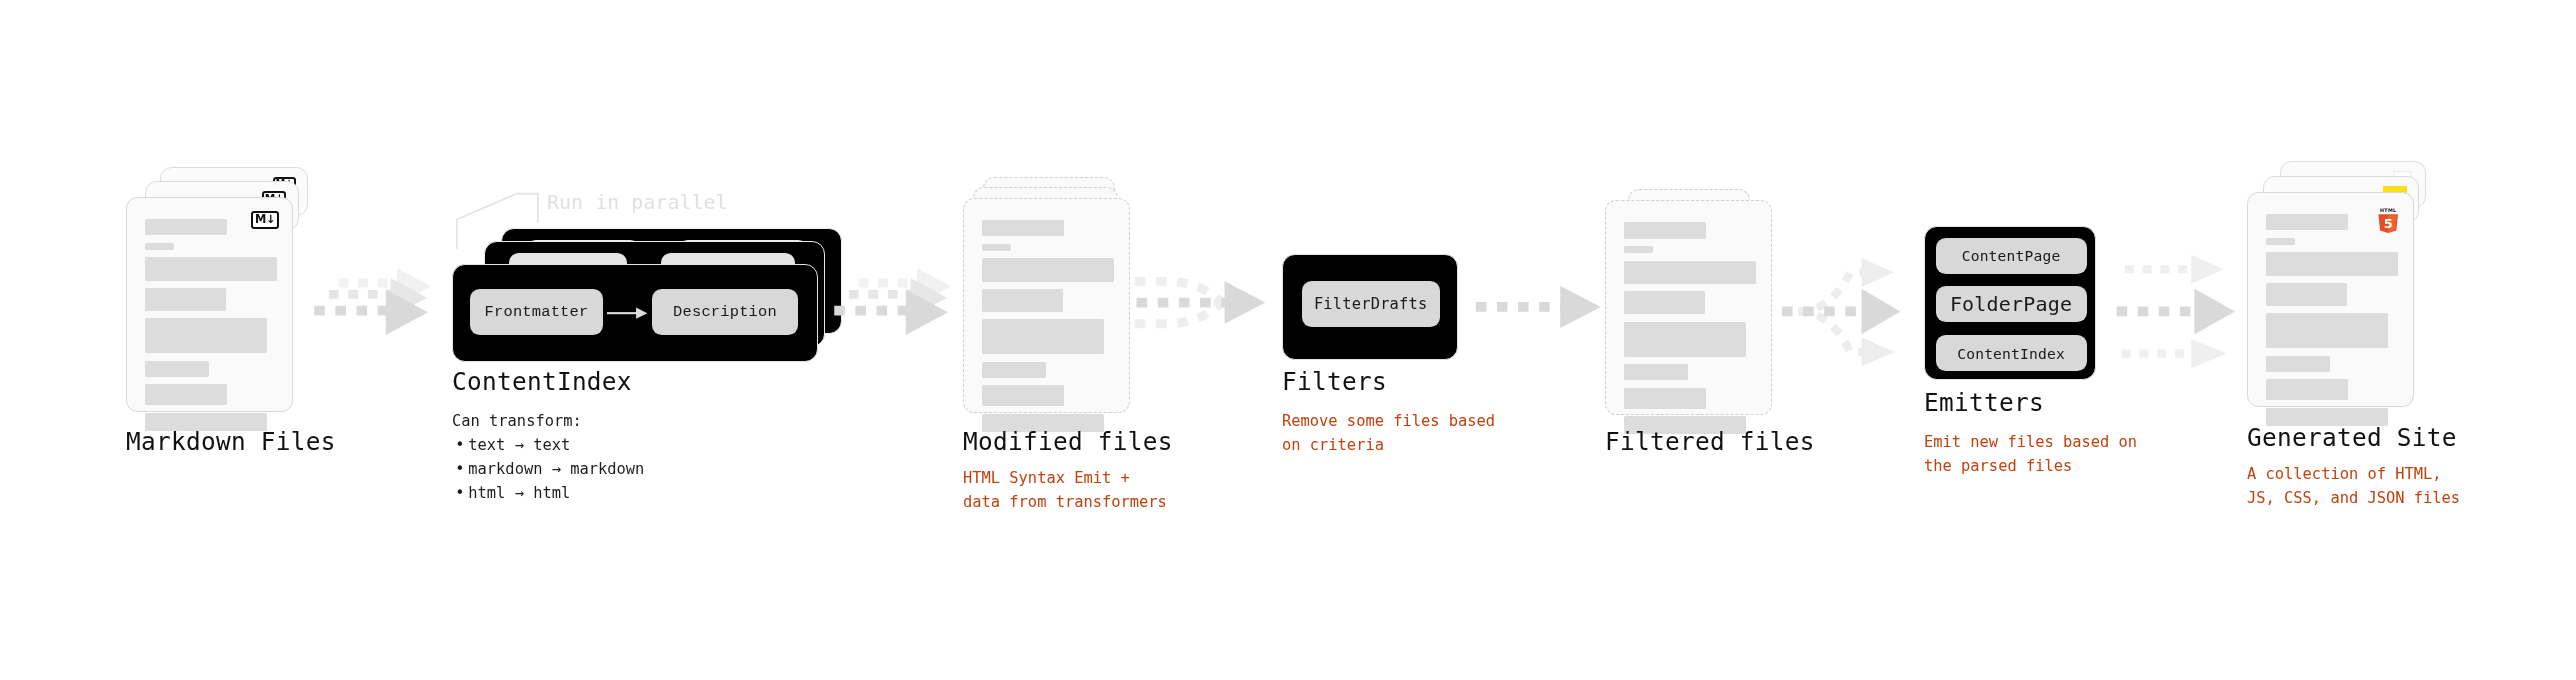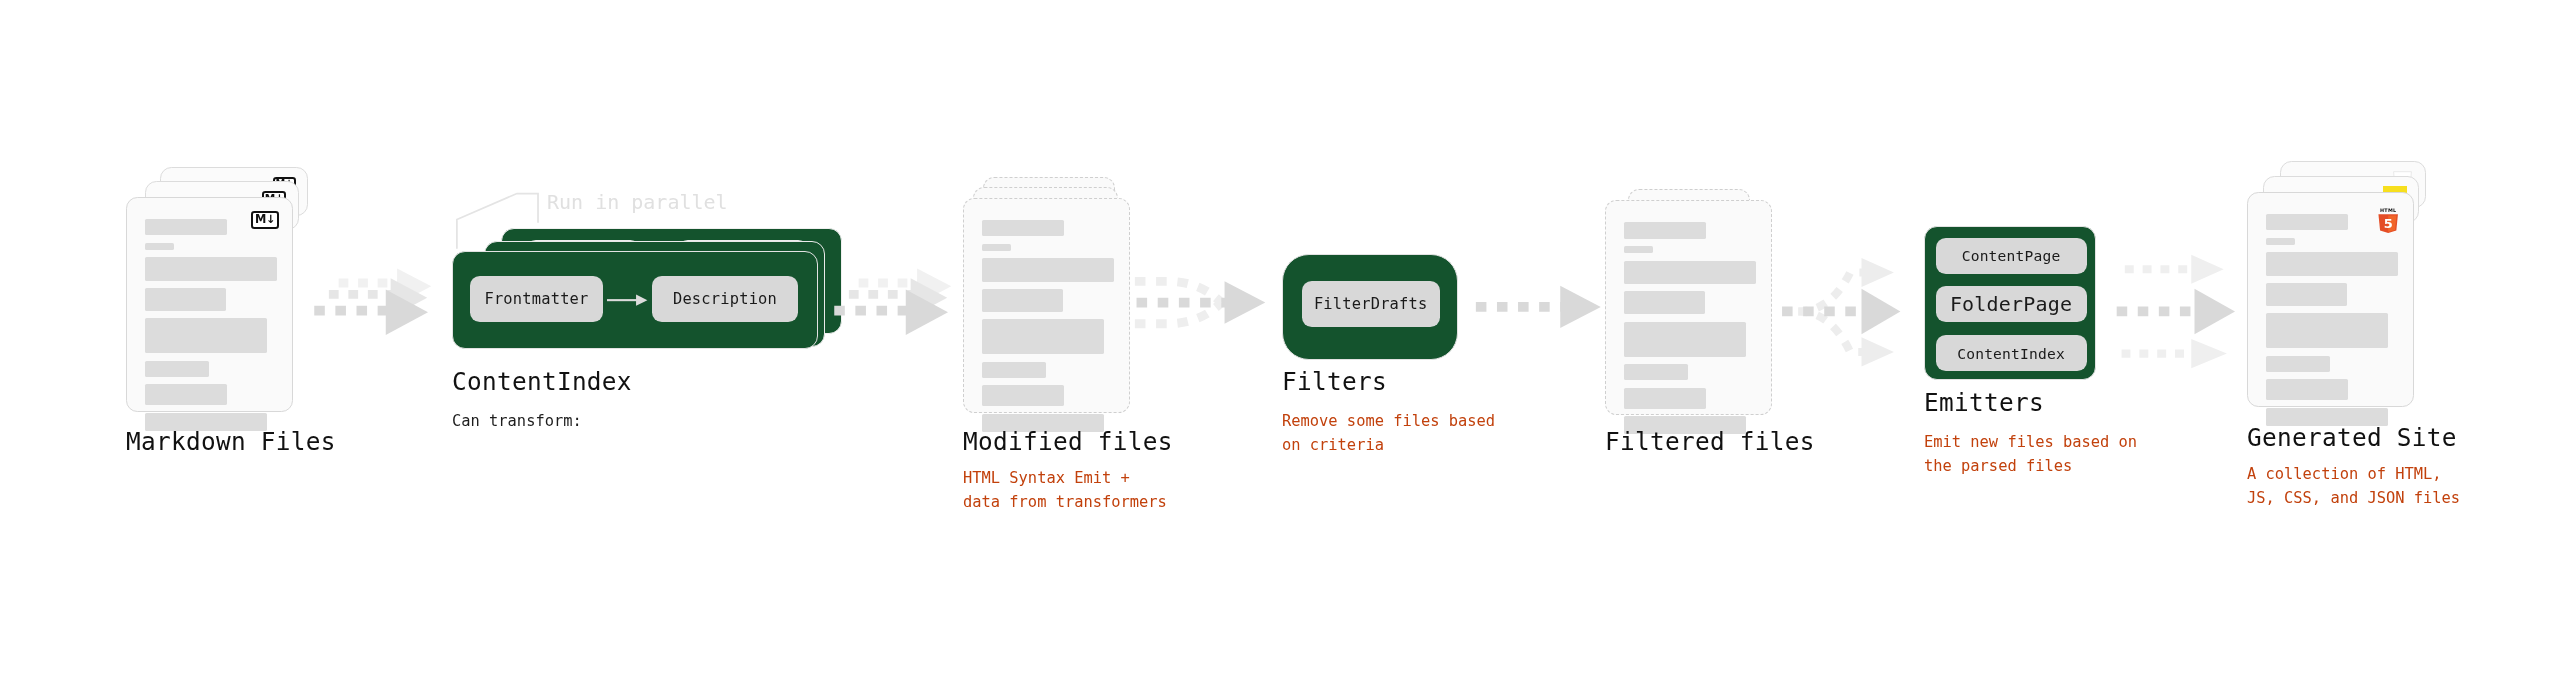--- a/index.html
+++ b/index.html
@@ -96,21 +96,21 @@
     height: 24.4px;
     background: #f7df1e;
   }
 
   
   .group-box {
     position: absolute;
     box-sizing: border-box;
     border: 1.5px solid #e2e2e2;
     border-radius: 13px;
-    background: #14532d;
+    background: #000000;
   }
   .pill {
     position: absolute;
     box-sizing: border-box;
     background: #d8d8d8;
     border-radius: 9.8px;
     display: flex;
     align-items: center;
     justify-content: center;
     color: #1a1a1a;
@@ -243,33 +243,38 @@
 
     <div class="group-box" style="left:484px; top:241px; width:341px; height:106px; border-color:#eaeaea;">
       <div class="pill ghost1" style="left:24.4px; top:11.4px; width:118px; height:59px;"></div>
       <div class="pill ghost1" style="left:176px; top:11.4px; width:134px; height:59px;"></div>
       <svg style="position:absolute; left:146px; top:34px;" width="36" height="16.3" viewBox="0 0 44 20">
         <line x1="0" y1="10" x2="32" y2="10" stroke="#e4e4e4" stroke-width="2.4"></line>
         <polygon points="30,4 42,10 30,16" fill="#e4e4e4"></polygon>
       </svg>
     </div>
 
-    <div class="group-box" style="left:452px; top:251px; width:366px; height:98px; border-color:#e2e2e2;">
+    <div class="group-box" style="left:452px; top:264px; width:366px; height:98px; border-color:#e2e2e2;font-family:Liberation Mono, monospace;">
       <div class="pill" style="left:17px; top:24.4px; width:133px; height:46px;">Frontmatter</div>
       <div class="pill" style="left:199px; top:24.4px; width:146px; height:46px;">Description</div>
       <svg style="position:absolute; left:154px; top:40px;" width="42" height="16.3" viewBox="0 0 52 20">
         <line x1="0" y1="10" x2="38" y2="10" stroke="#dcdcdc" stroke-width="2.6"></line>
         <polygon points="36,3 50,10 36,17" fill="#dcdcdc"></polygon>
       </svg>
     </div>
 
     <div class="title" style="left:452px; top:367px;">ContentIndex</div>
 
     <div class="caption-list" style="left:452px; top:410px;">
       <div class="lead">Can transform:</div>
+      <ul>
+        <li>text → text</li>
+        <li>markdown → markdown</li>
+        <li>html → html</li>
+      </ul>
     </div>
   </div>
 
   <div class="node" style="left:821px; top:244px;">
     <svg width="163" height="130" viewBox="0 0 200 160">
       <g>
         <g stroke="#f1f1f1" stroke-width="11" stroke-dasharray="12 12" stroke-linecap="butt">
           <line x1="46" y1="48" x2="134" y2="48"></line>
         </g>
         <polygon points="118,30 160,52 118,74" fill="#f1f1f1"></polygon>
@@ -322,21 +327,21 @@
         <path d="M6 88 L46 88 Q86 88 112 62" fill="none" stroke="#eeeeee" stroke-width="11" stroke-dasharray="13 13" stroke-linecap="butt"></path>
       </g>
       <g>
         <line x1="8" y1="62" x2="118" y2="62" stroke="#d9d9d9" stroke-width="12" stroke-dasharray="13 13" stroke-linecap="butt"></line>
         <polygon points="116,36 166,62 116,88" fill="#d9d9d9"></polygon>
       </g>
     </svg>
   </div>
 
   <div class="node" style="left:0px; top:0px;">
-    <div class="group-box" style="left:1282px; top:254px; width:176px; height:106px;border-radius:27px;">
+    <div class="group-box" style="left:1282px; top:254px; width:176px; height:106px;">
       <div class="pill" style="left:18.7px; top:26px; width:138px; height:46px;">FilterDrafts</div>
     </div>
     <div class="title" style="left:1282px; top:367px;">Filters</div>
     <div class="caption" style="left:1282px; top:410px;">Remove some files based
 on criteria</div>
   </div>
 
   <div class="node" style="left:1471px; top:276px;">
     <svg width="146" height="65" viewBox="0 0 180 80">
       <line x1="6" y1="38" x2="112" y2="38" stroke="#d9d9d9" stroke-width="12" stroke-dasharray="13 13" stroke-linecap="butt"></line>

